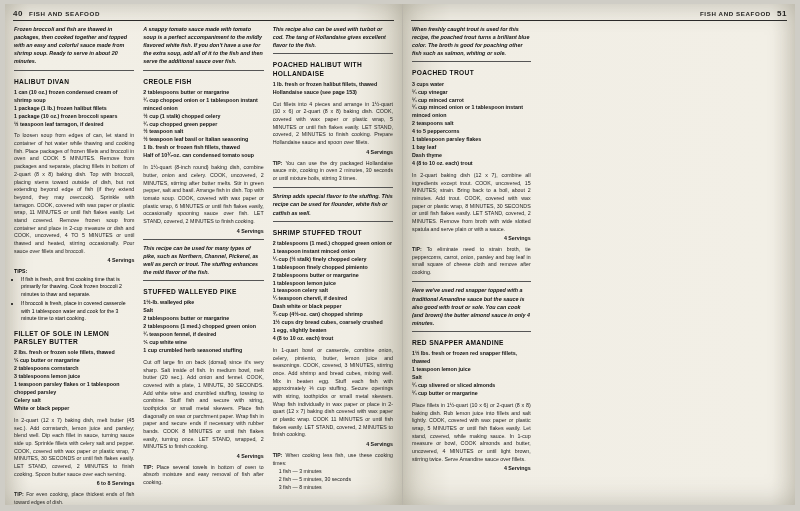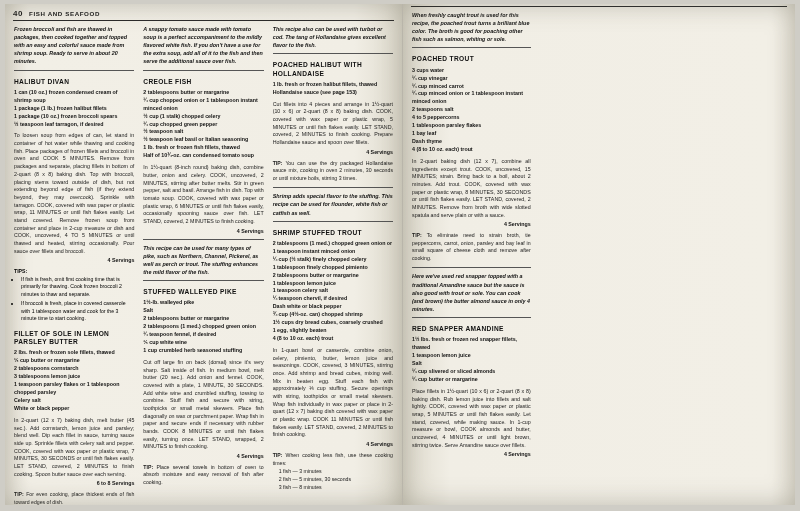--- a/index.html
+++ b/index.html
@@ -203,20 +203,24 @@
         </div>
       </div>
 
     </div>
     <div class="shadow"></div>
   </div>
 
   <div class="gutter"></div>
 
   <div class="page right">
+    <div class="hdr right">
+      <span>FISH AND SEAFOOD</span>
+      <span class="pg">51</span>
+    </div>
     <div class="rule"></div>
 
     <div class="cols">
       <div class="col narrow">
         <div class="toptext">When freshly caught trout is used for this recipe, the poached trout turns a brilliant blue color. The broth is good for poaching other fish such as salmon, whiting or sole.</div>
 
         <h2 class="recipe">POACHED TROUT</h2>
         <div class="ing">
           <div>3 cups water</div>
           <div>¼ cup vinegar</div>

